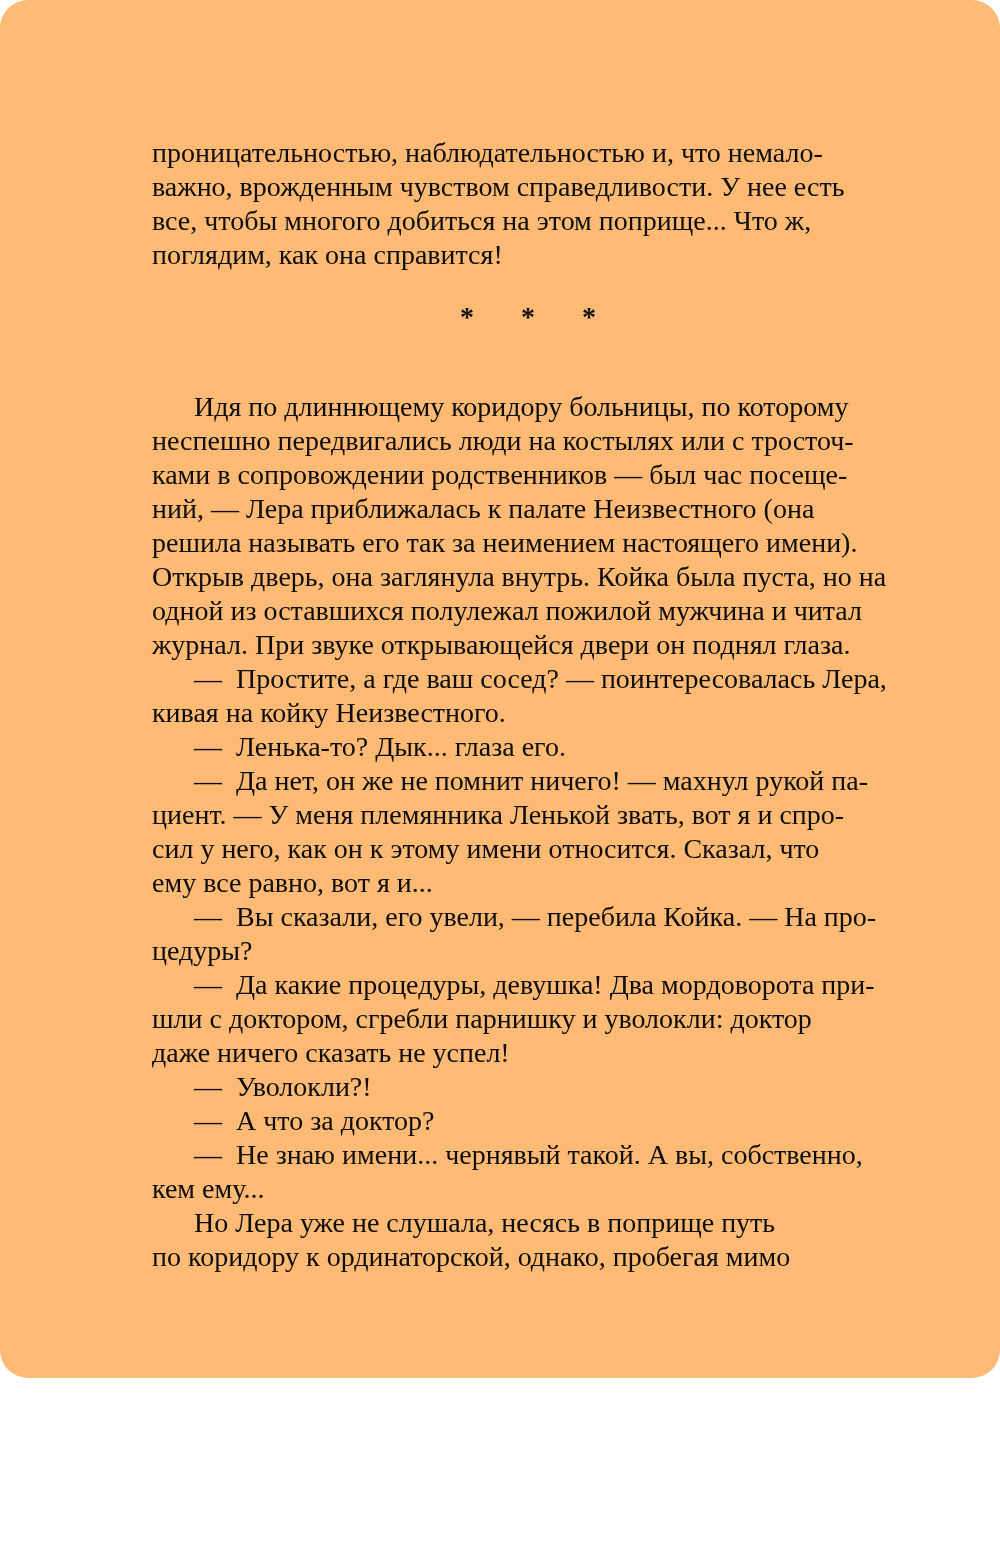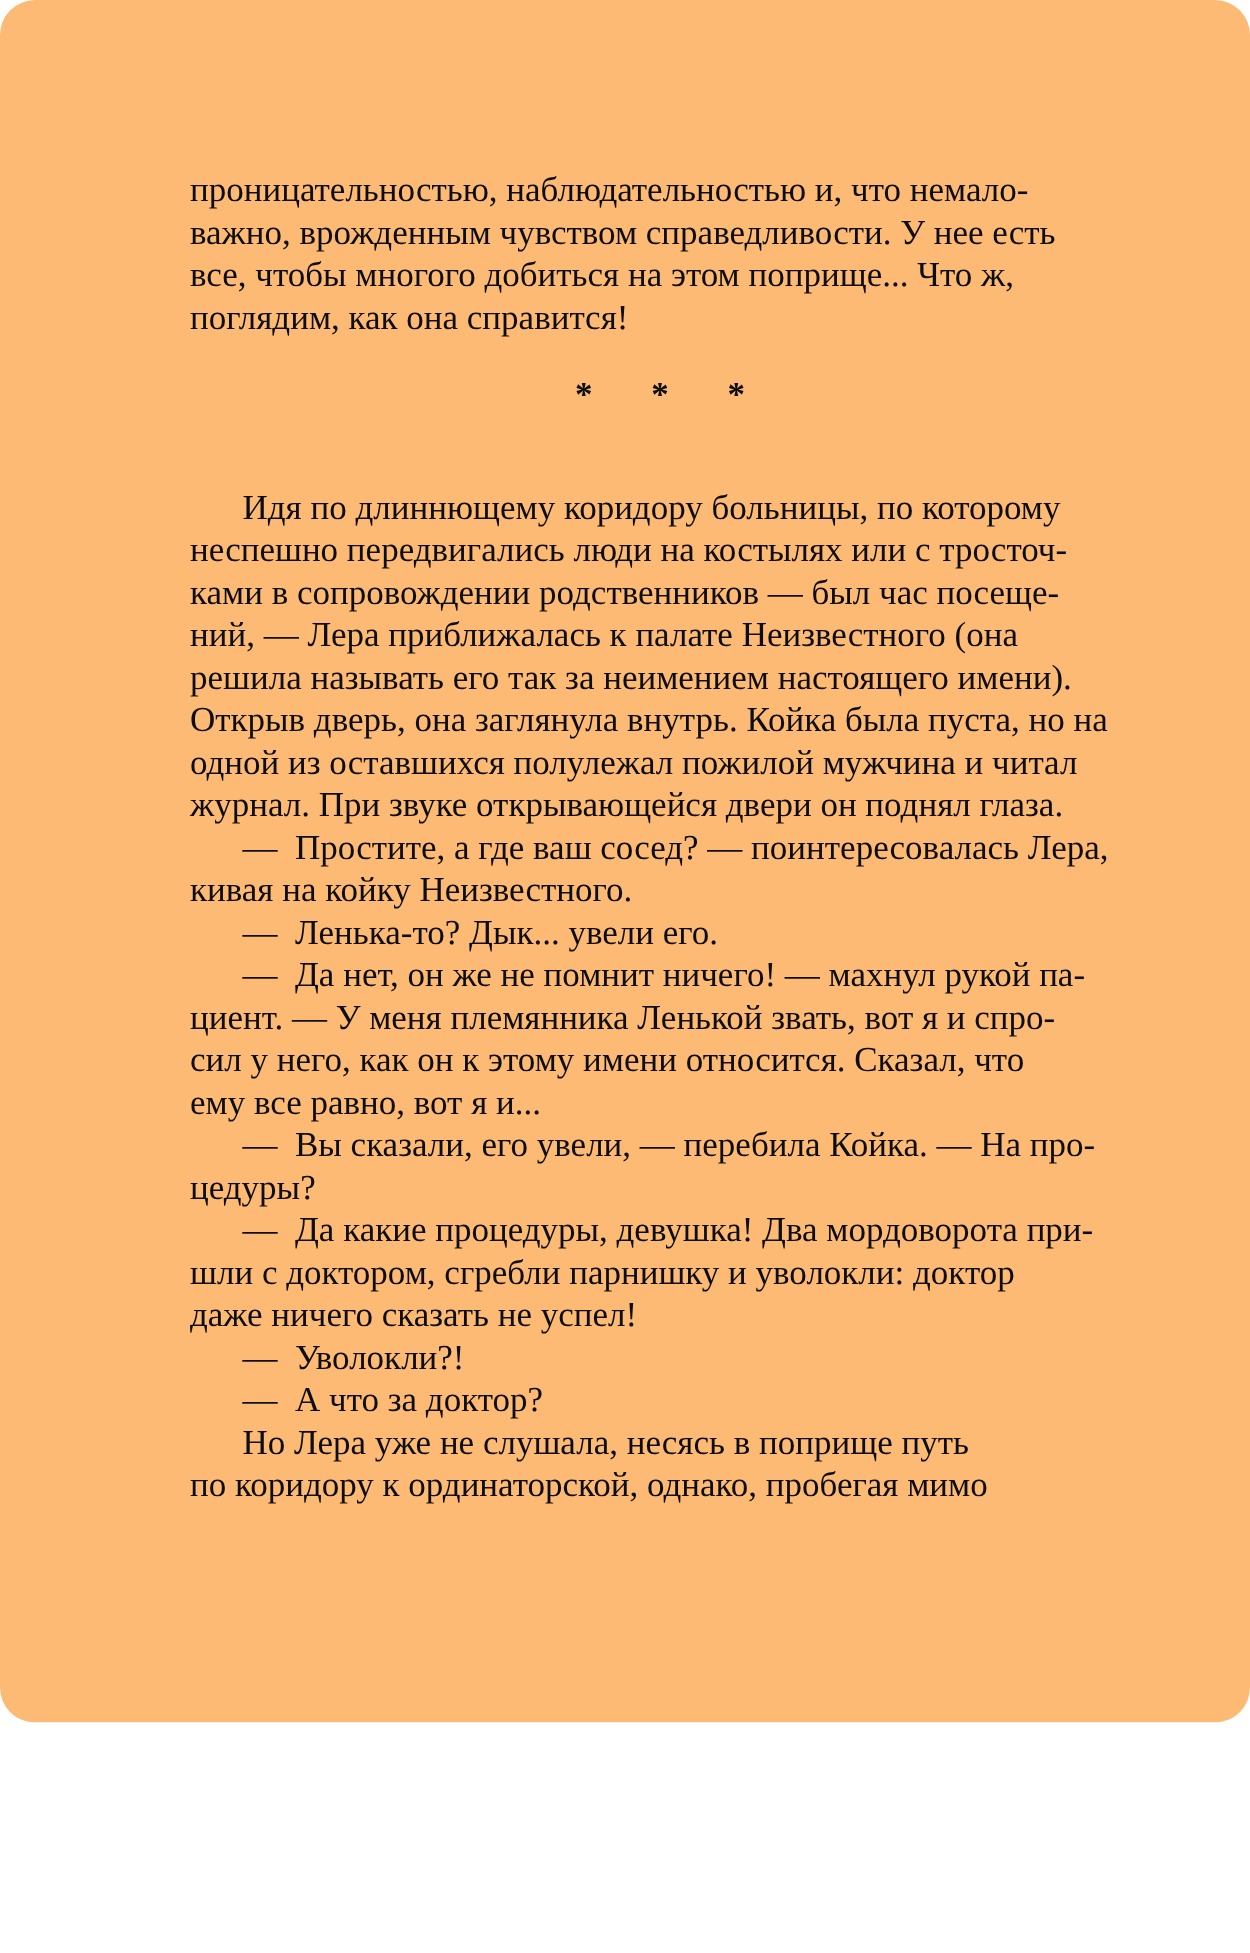--- a/index.html
+++ b/index.html
@@ -66,29 +66,31 @@
     <p class="para">Идя по длиннющему коридору больницы, по которому
 неспешно передвигались люди на костылях или с тросточ-
 ками в сопровождении родственников — был час посеще-
 ний, — Лера приближалась к палате Неизвестного (она
 решила называть его так за неимением настоящего имени).
 Открыв дверь, она заглянула внутрь. Койка была пуста, но на
 одной из оставшихся полулежал пожилой мужчина и читал
 журнал. При звуке открывающейся двери он поднял глаза.</p>
     <p class="para">— Простите, а где ваш сосед? — поинтересовалась Лера,
 кивая на койку Неизвестного.</p>
-    <p class="para">— Ленька-то? Дык... увели его.</p>
+    <p class="para">— Ленька-то? Дык... глаза его.</p>
     <p class="para">— Да нет, он же не помнит ничего! — махнул рукой па-
 циент. — У меня племянника Ленькой звать, вот я и спро-
 сил у него, как он к этому имени относится. Сказал, что
 ему все равно, вот я и...</p>
     <p class="para">— Вы сказали, его увели, — перебила Койка. — На про-
 цедуры?</p>
     <p class="para">— Да какие процедуры, девушка! Два мордоворота при-
 шли с доктором, сгребли парнишку и уволокли: доктор
 даже ничего сказать не успел!</p>
     <p class="para">— Уволокли?!</p>
     <p class="para">— А что за доктор?</p>
+    <p class="para">— Не знаю имени... чернявый такой. А вы, собственно,
+кем ему...</p>
     <p class="para">Но Лера уже не слушала, несясь в поприще путь
 по коридору к ординаторской, однако, пробегая мимо</p>
   </main>
   <div class="page-number">26</div>
 </div>
 
 </body></html>

